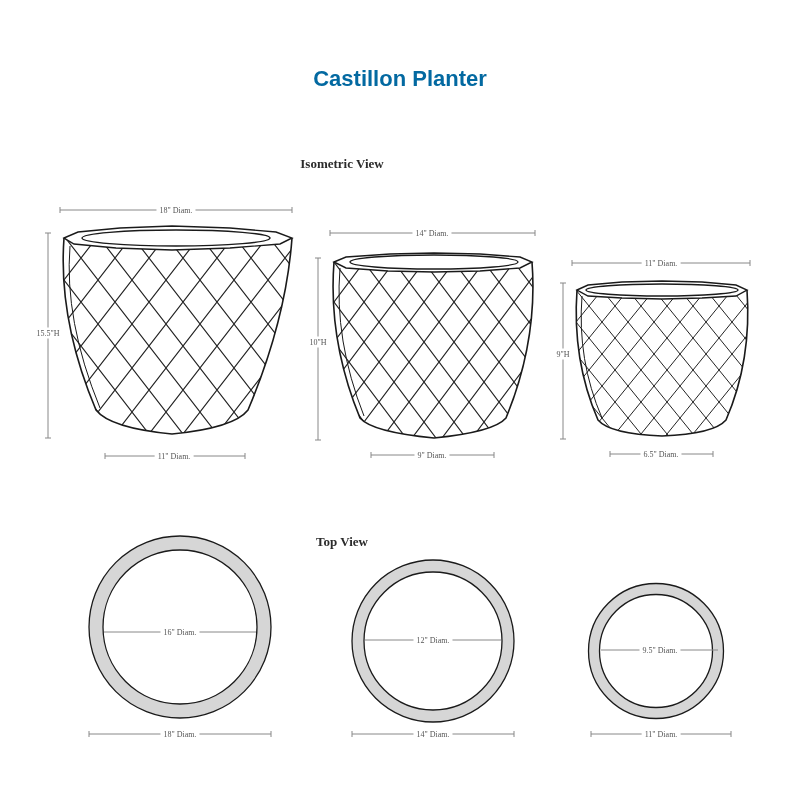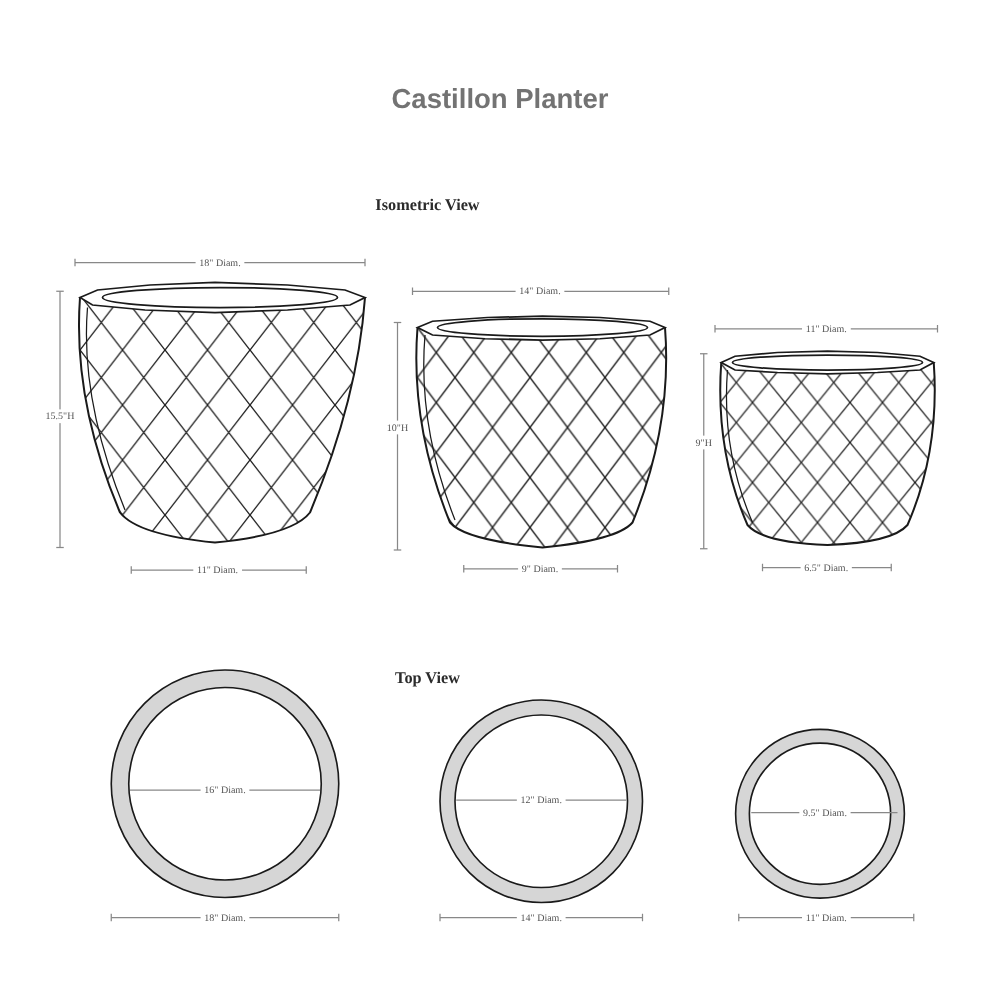--- a/index.html
+++ b/index.html
@@ -1,17 +1,17 @@
 <!DOCTYPE html>
 <html><head>
 <meta charset="utf-8">
 <style>
   html,body{margin:0;padding:0;background:#ffffff;}
   body{width:800px;height:800px;position:relative;overflow:hidden;font-family:"Liberation Serif",serif;}
-  .title{position:absolute;left:0;width:800px;top:66px;text-align:center;font-family:"Liberation Sans",sans-serif;font-weight:bold;font-size:22px;color:#737373;}
+  .title{position:absolute;left:0;width:800px;top:66px;text-align:center;font-family:"Liberation Sans",sans-serif;font-weight:bold;font-size:22px;color:#0369a1;}
   .section{position:absolute;left:0;width:684px;text-align:center;font-family:"Liberation Serif",serif;font-weight:bold;font-size:13px;color:#2b2b2b;}
   .lbl{position:absolute;font-family:"Liberation Serif",serif;font-size:8px;color:#555;white-space:nowrap;background:#fff;padding:0 3px;transform:translate(-50%,-50%);}
   .vlbl{position:absolute;font-family:"Liberation Serif",serif;font-size:8px;color:#555;white-space:nowrap;background:#fff;padding:1px 0;transform:translate(-50%,-50%);}
   svg{position:absolute;left:0;top:0;}
 </style>
 </head>
 <body>
 
 <div class="title">Castillon Planter</div>
 <div class="section" style="top:156px">Isometric View</div>

